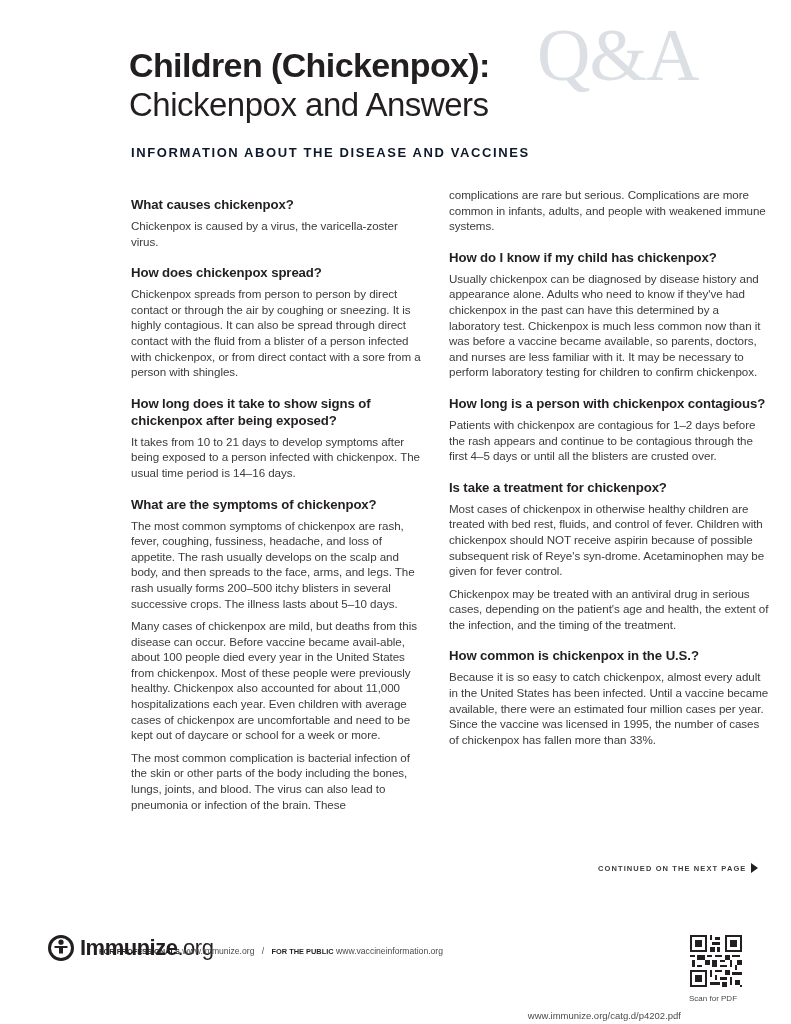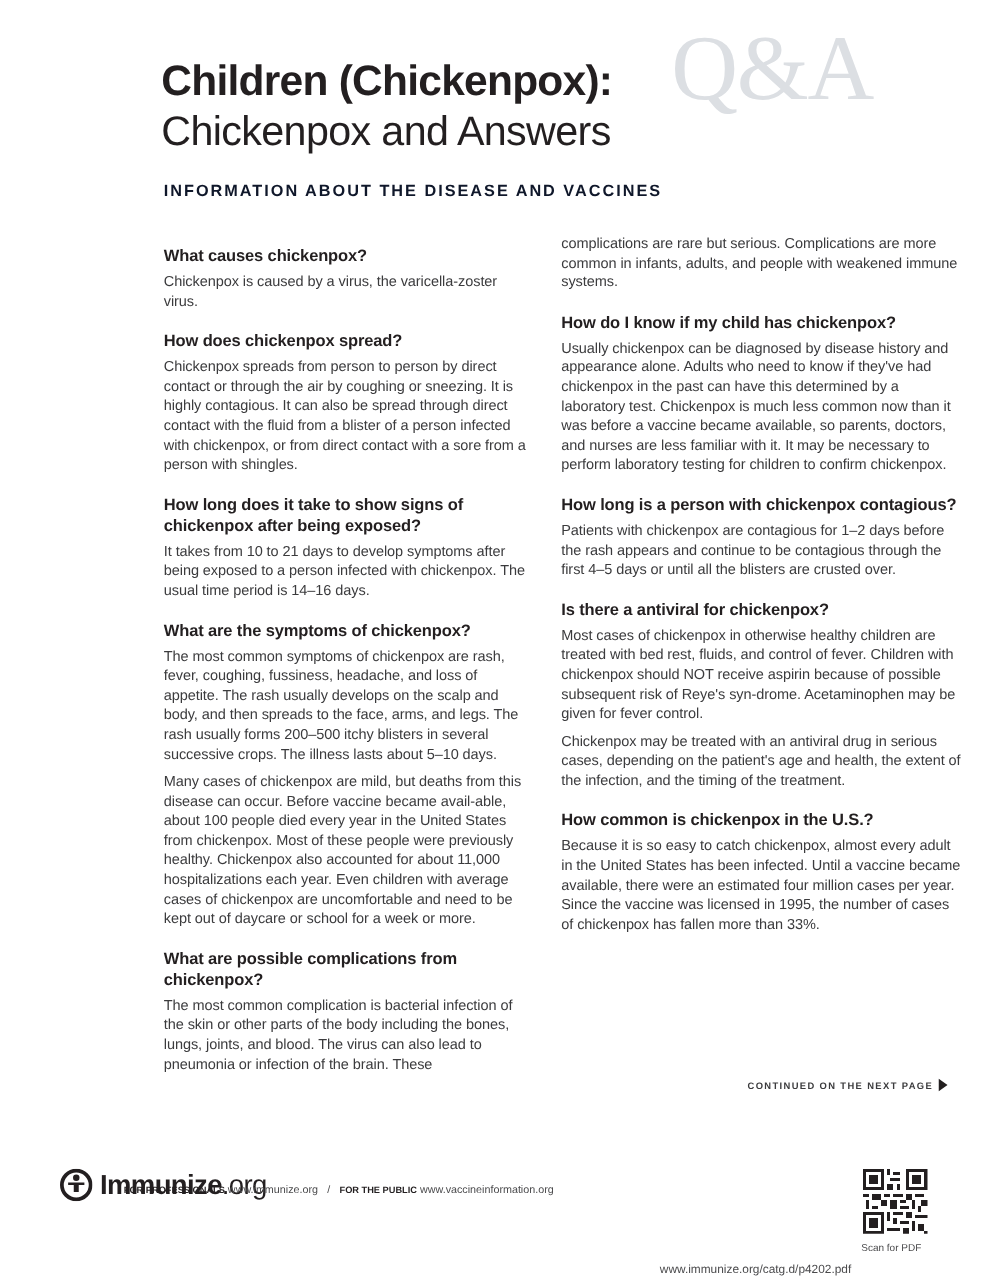--- a/index.html
+++ b/index.html
@@ -79,34 +79,33 @@
   <p class="a">Chickenpox spreads from person to person by direct contact or through the air by coughing or sneezing. It is highly contagious. It can also be spread through direct contact with the fluid from a blister of a person infected with chickenpox, or from direct contact with a sore from a person with shingles.</p>
 
   <div class="q">How long does it take to show signs of chickenpox after being exposed?</div>
   <p class="a">It takes from 10 to 21 days to develop symptoms after being exposed to a person infected with chickenpox. The usual time period is 14–16 days.</p>
 
   <div class="q">What are the symptoms of chickenpox?</div>
   <p class="a">The most common symptoms of chickenpox are rash, fever, coughing, fussiness, headache, and loss of appetite. The rash usually develops on the scalp and body, and then spreads to the face, arms, and legs. The rash usually forms 200–500 itchy blisters in several successive crops. The illness lasts about 5–10 days.</p>
 
   <p class="a">Many cases of chickenpox are mild, but deaths from this disease can occur. Before vaccine became avail-able, about 100 people died every year in the United States from chickenpox. Most of these people were previously healthy. Chickenpox also accounted for about 11,000 hospitalizations each year. Even children with average cases of chickenpox are uncomfortable and need to be kept out of daycare or school for a week or more.</p>
 
-  <div class="q">What are possible complications from chickenpox?</div>
   <p class="a">The most common complication is bacterial infection of the skin or other parts of the body including the bones, lungs, joints, and blood. The virus can also lead to pneumonia or infection of the brain. These</p>
 </div>
 
 <div class="col col-right">
   <p class="a">complications are rare but serious. Complications are more common in infants, adults, and people with weakened immune systems.</p>
 
   <div class="q">How do I know if my child has chickenpox?</div>
   <p class="a">Usually chickenpox can be diagnosed by disease history and appearance alone. Adults who need to know if they've had chickenpox in the past can have this determined by a laboratory test. Chickenpox is much less common now than it was before a vaccine became available, so parents, doctors, and nurses are less familiar with it. It may be necessary to perform laboratory testing for children to confirm chickenpox.</p>
 
   <div class="q">How long is a person with chickenpox contagious?</div>
   <p class="a">Patients with chickenpox are contagious for 1–2 days before the rash appears and continue to be contagious through the first 4–5 days or until all the blisters are crusted over.</p>
 
-  <div class="q">Is there a antiviral for chickenpox?</div>
+  <div class="q">Is take a treatment for chickenpox?</div>
   <p class="a">Most cases of chickenpox in otherwise healthy children are treated with bed rest, fluids, and control of fever. Children with chickenpox should NOT receive aspirin because of possible subsequent risk of Reye's syn-drome. Acetaminophen may be given for fever control.</p>
   <p class="a">Chickenpox may be treated with an antiviral drug in serious cases, depending on the patient's age and health, the extent of the infection, and the timing of the treatment.</p>
 
   <div class="q">How common is chickenpox in the U.S.?</div>
   <p class="a">Because it is so easy to catch chickenpox, almost every adult in the United States has been infected. Until a vaccine became available, there were an estimated four million cases per year. Since the vaccine was licensed in 1995, the number of cases of chickenpox has fallen more than 33%.</p>
 </div>
 
 <div class="continued">
   <span>CONTINUED ON THE NEXT PAGE</span>
   <span class="tri"></span>

